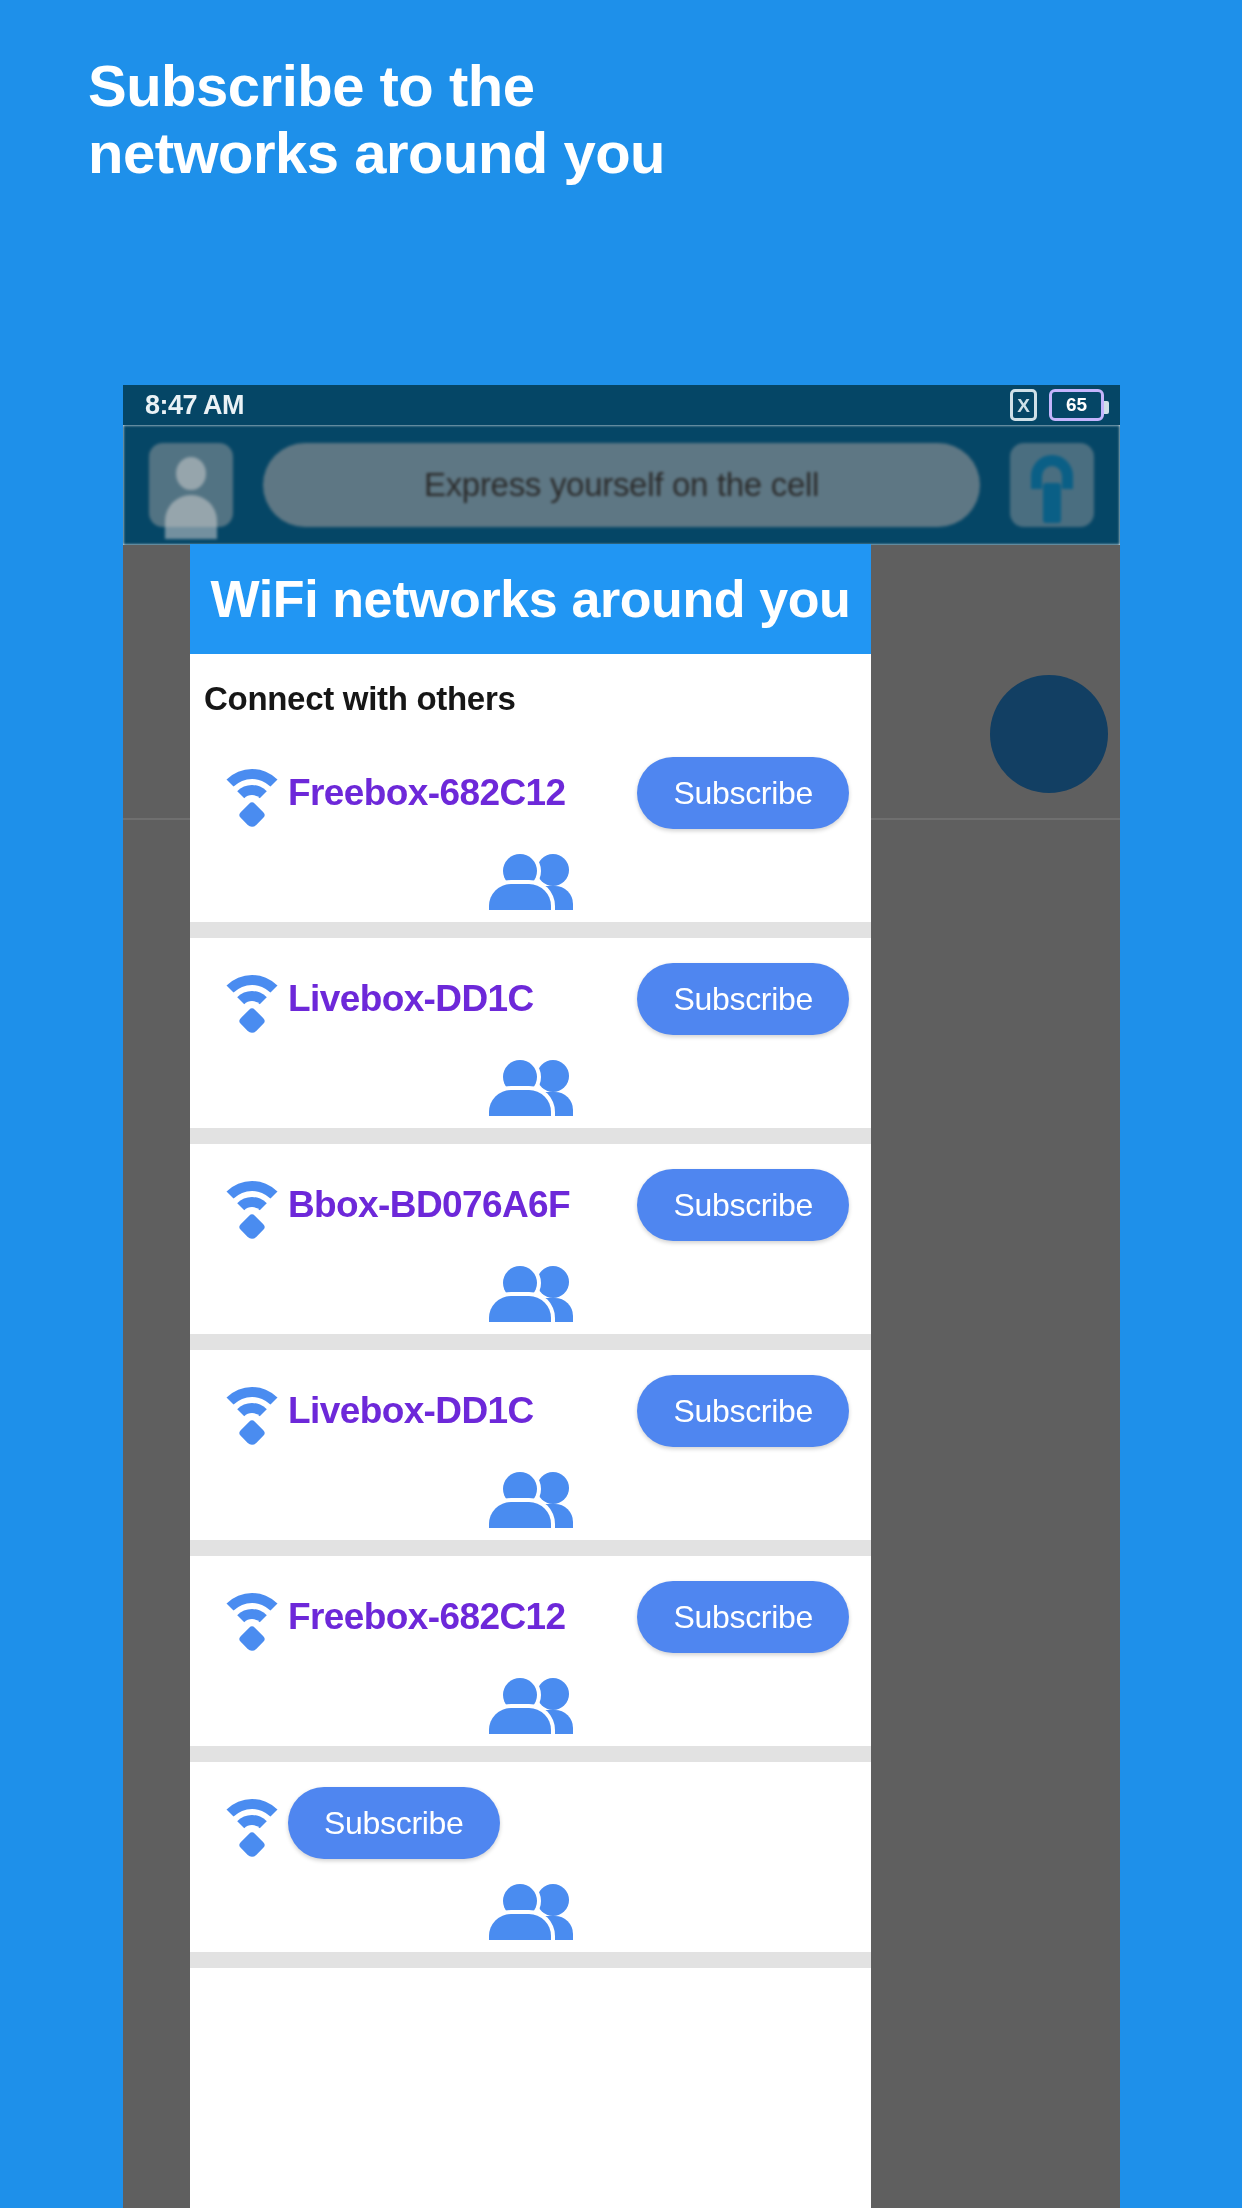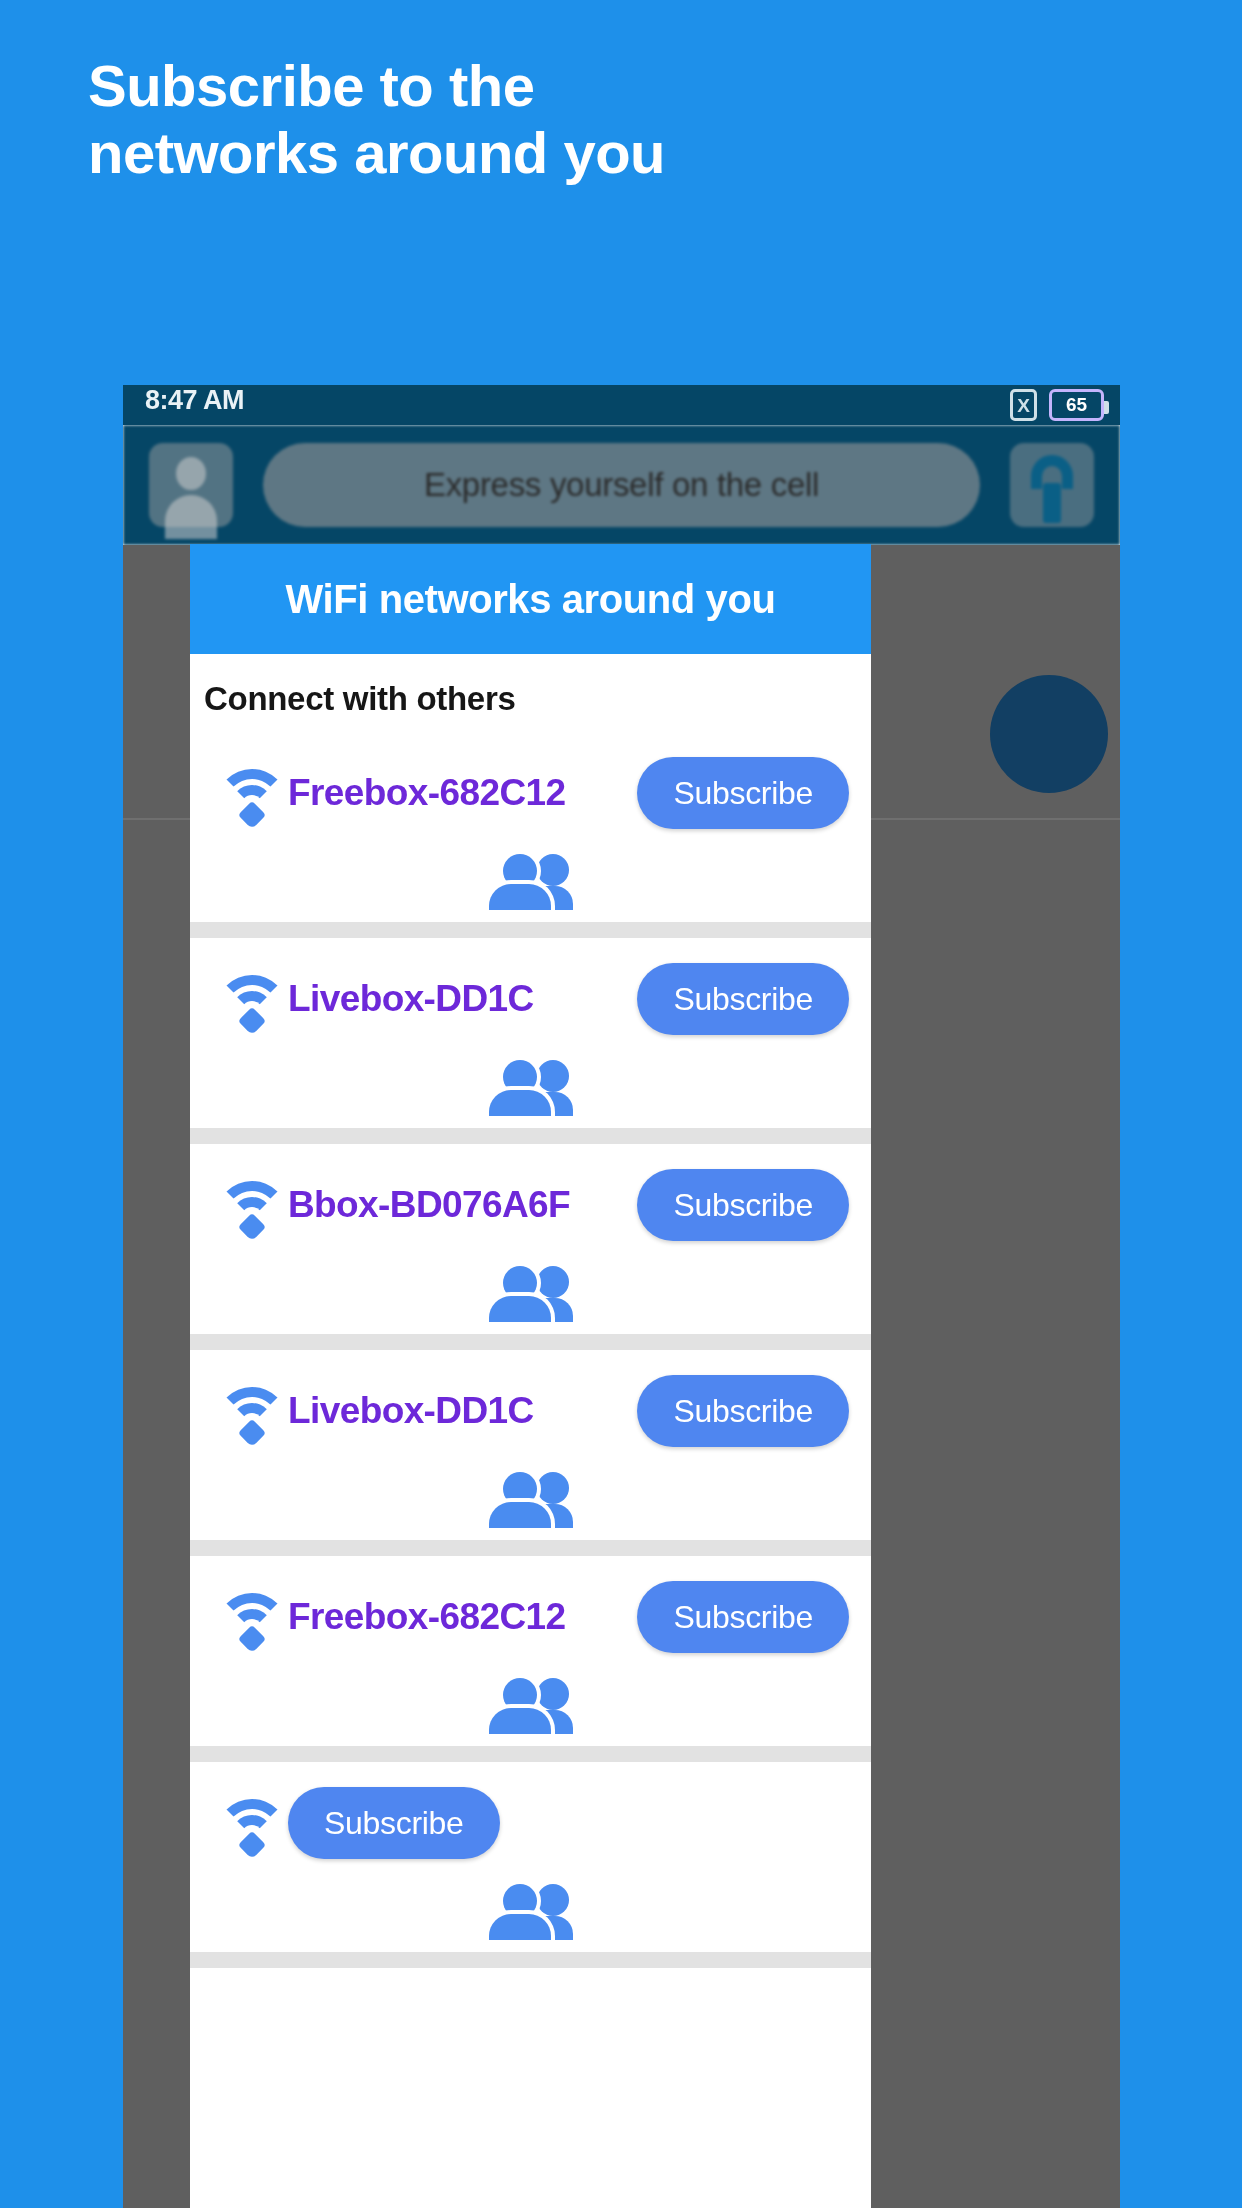--- a/index.html
+++ b/index.html
@@ -31,20 +31,21 @@
     background:#ffffff;
     overflow:hidden;
   }
 
   
   .status-bar{
     position:relative;
     height:40px;
     background:#054666;
     display:flex;
+    align-items:center;
     justify-content:space-between;
     padding:0 16px 0 22px;
   }
   .status-time{
     color:#eaf2f6;
     font-size:27px;
     font-weight:bold;
     letter-spacing:-0.5px;
   }
   .status-right{ display:flex; align-items:center; gap:12px; }
@@ -166,21 +167,21 @@
     width:681px;
     bottom:0;
     background:#ffffff;
     overflow:hidden;
   }
   .dialog-header{
     height:110px;
     background:#2196f3;
     display:flex; align-items:center; justify-content:center;
     color:#ffffff;
-    font-size:40px;
+    font-size:52px;
     font-weight:bold;
     letter-spacing:-0.4px;
   }
   .dialog-subtitle{
     padding:26px 0 0 14px;
     color:#161616;
     font-size:33px;
     font-weight:bold;
     letter-spacing:-0.3px;
   }

